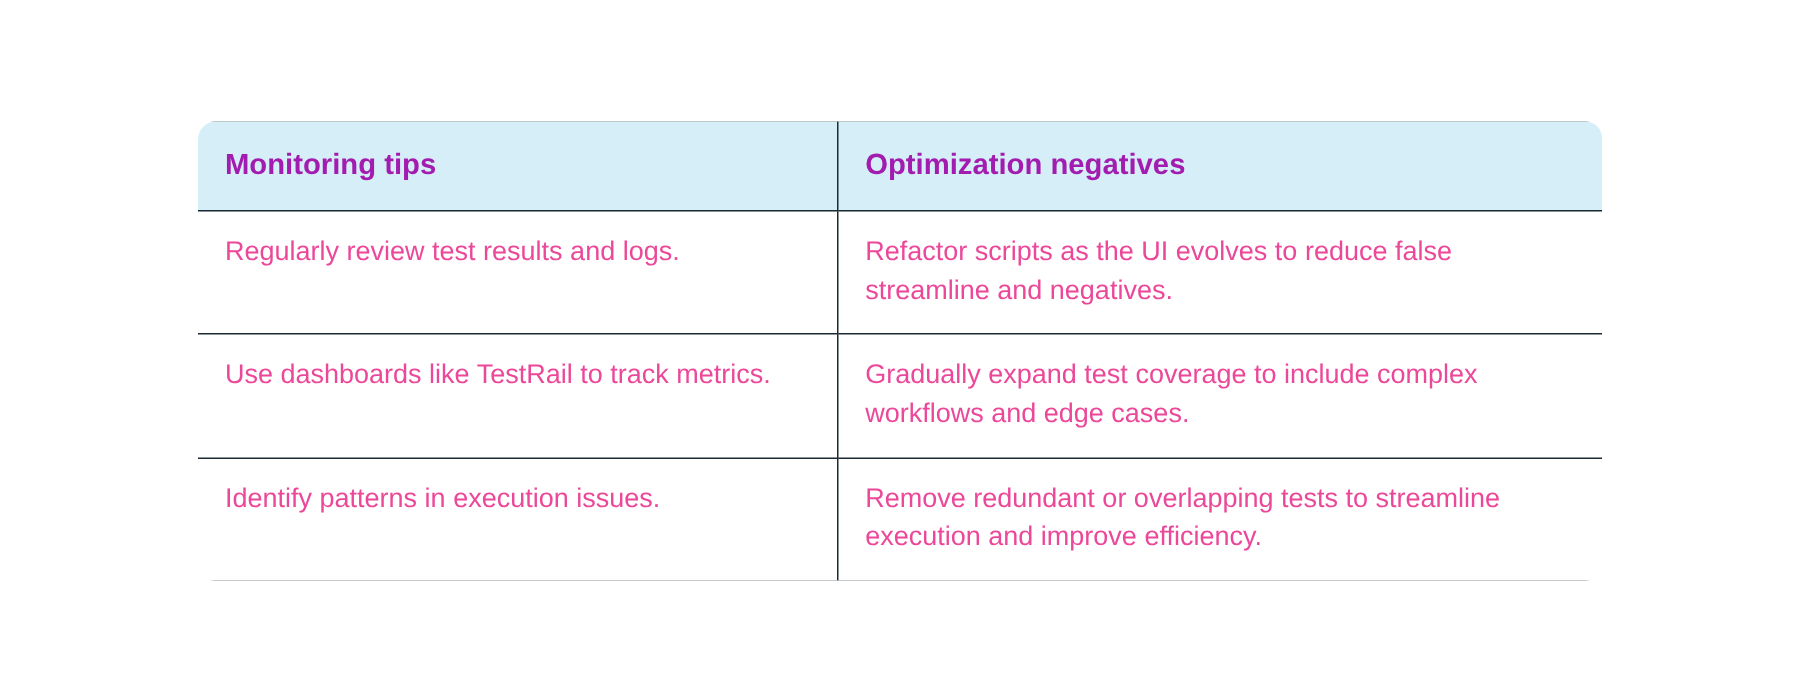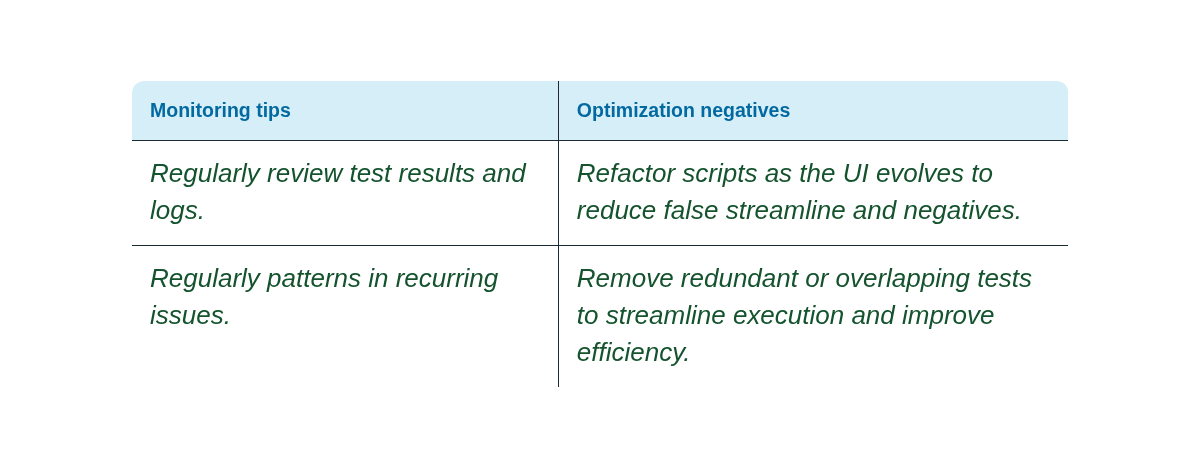--- a/index.html
+++ b/index.html
@@ -32,40 +32,39 @@
     border: 1px solid #1b2a33;
     border-radius: 12px;
     overflow: hidden;
     table-layout: fixed;
   }
   table.data-table thead th {
     background: #d6eef7;
     text-align: left;
     font-size: 19.5px;
     font-weight: 700;
-    color: #0369a1;
+    color: #a21caf;
     padding: 17px 18px 17px 18px;
     border-right: 1px solid #1b2a33;
     border-bottom: 1px solid #1b2a33;
     line-height: 1.3;
   }
   table.data-table thead th:last-child {
     border-right: none;
   }
   table.data-table tbody td {
     vertical-align: top;
-    font-size: 26px;
+    font-size: 18px;
     font-weight: 400;
-    color: #14532d;
+    color: #ec4899;
     padding: 14px 18px 16px 18px;
     border-right: 1px solid #1b2a33;
     border-bottom: 1px solid #1b2a33;
     line-height: 1.42;
     background: #ffffff;
-    font-style: italic;
   }
   table.data-table tbody td:last-child {
     border-right: none;
   }
   table.data-table tbody tr:last-child td {
     border-bottom: none;
   }
   
   table.data-table thead tr th:first-child { border-top-left-radius: 12px; }
   table.data-table thead tr th:last-child { border-top-right-radius: 12px; }
@@ -85,19 +84,23 @@
           <th class="col-left">Monitoring tips</th>
           <th class="col-right">Optimization negatives</th>
         </tr>
       </thead>
       <tbody>
         <tr>
           <td class="col-left">Regularly review test results and logs.</td>
           <td class="col-right">Refactor scripts as the UI evolves to reduce false streamline and negatives.</td>
         </tr>
         <tr>
-          <td class="col-left">Regularly patterns in recurring issues.</td>
+          <td class="col-left">Use dashboards like TestRail to track metrics.</td>
+          <td class="col-right">Gradually expand test coverage to include complex workflows and edge cases.</td>
+        </tr>
+        <tr>
+          <td class="col-left">Identify patterns in execution issues.</td>
           <td class="col-right">Remove redundant or overlapping tests to streamline execution and improve efficiency.</td>
         </tr>
       </tbody>
     </table>
   </div>
 </div>
 
 </body></html>

